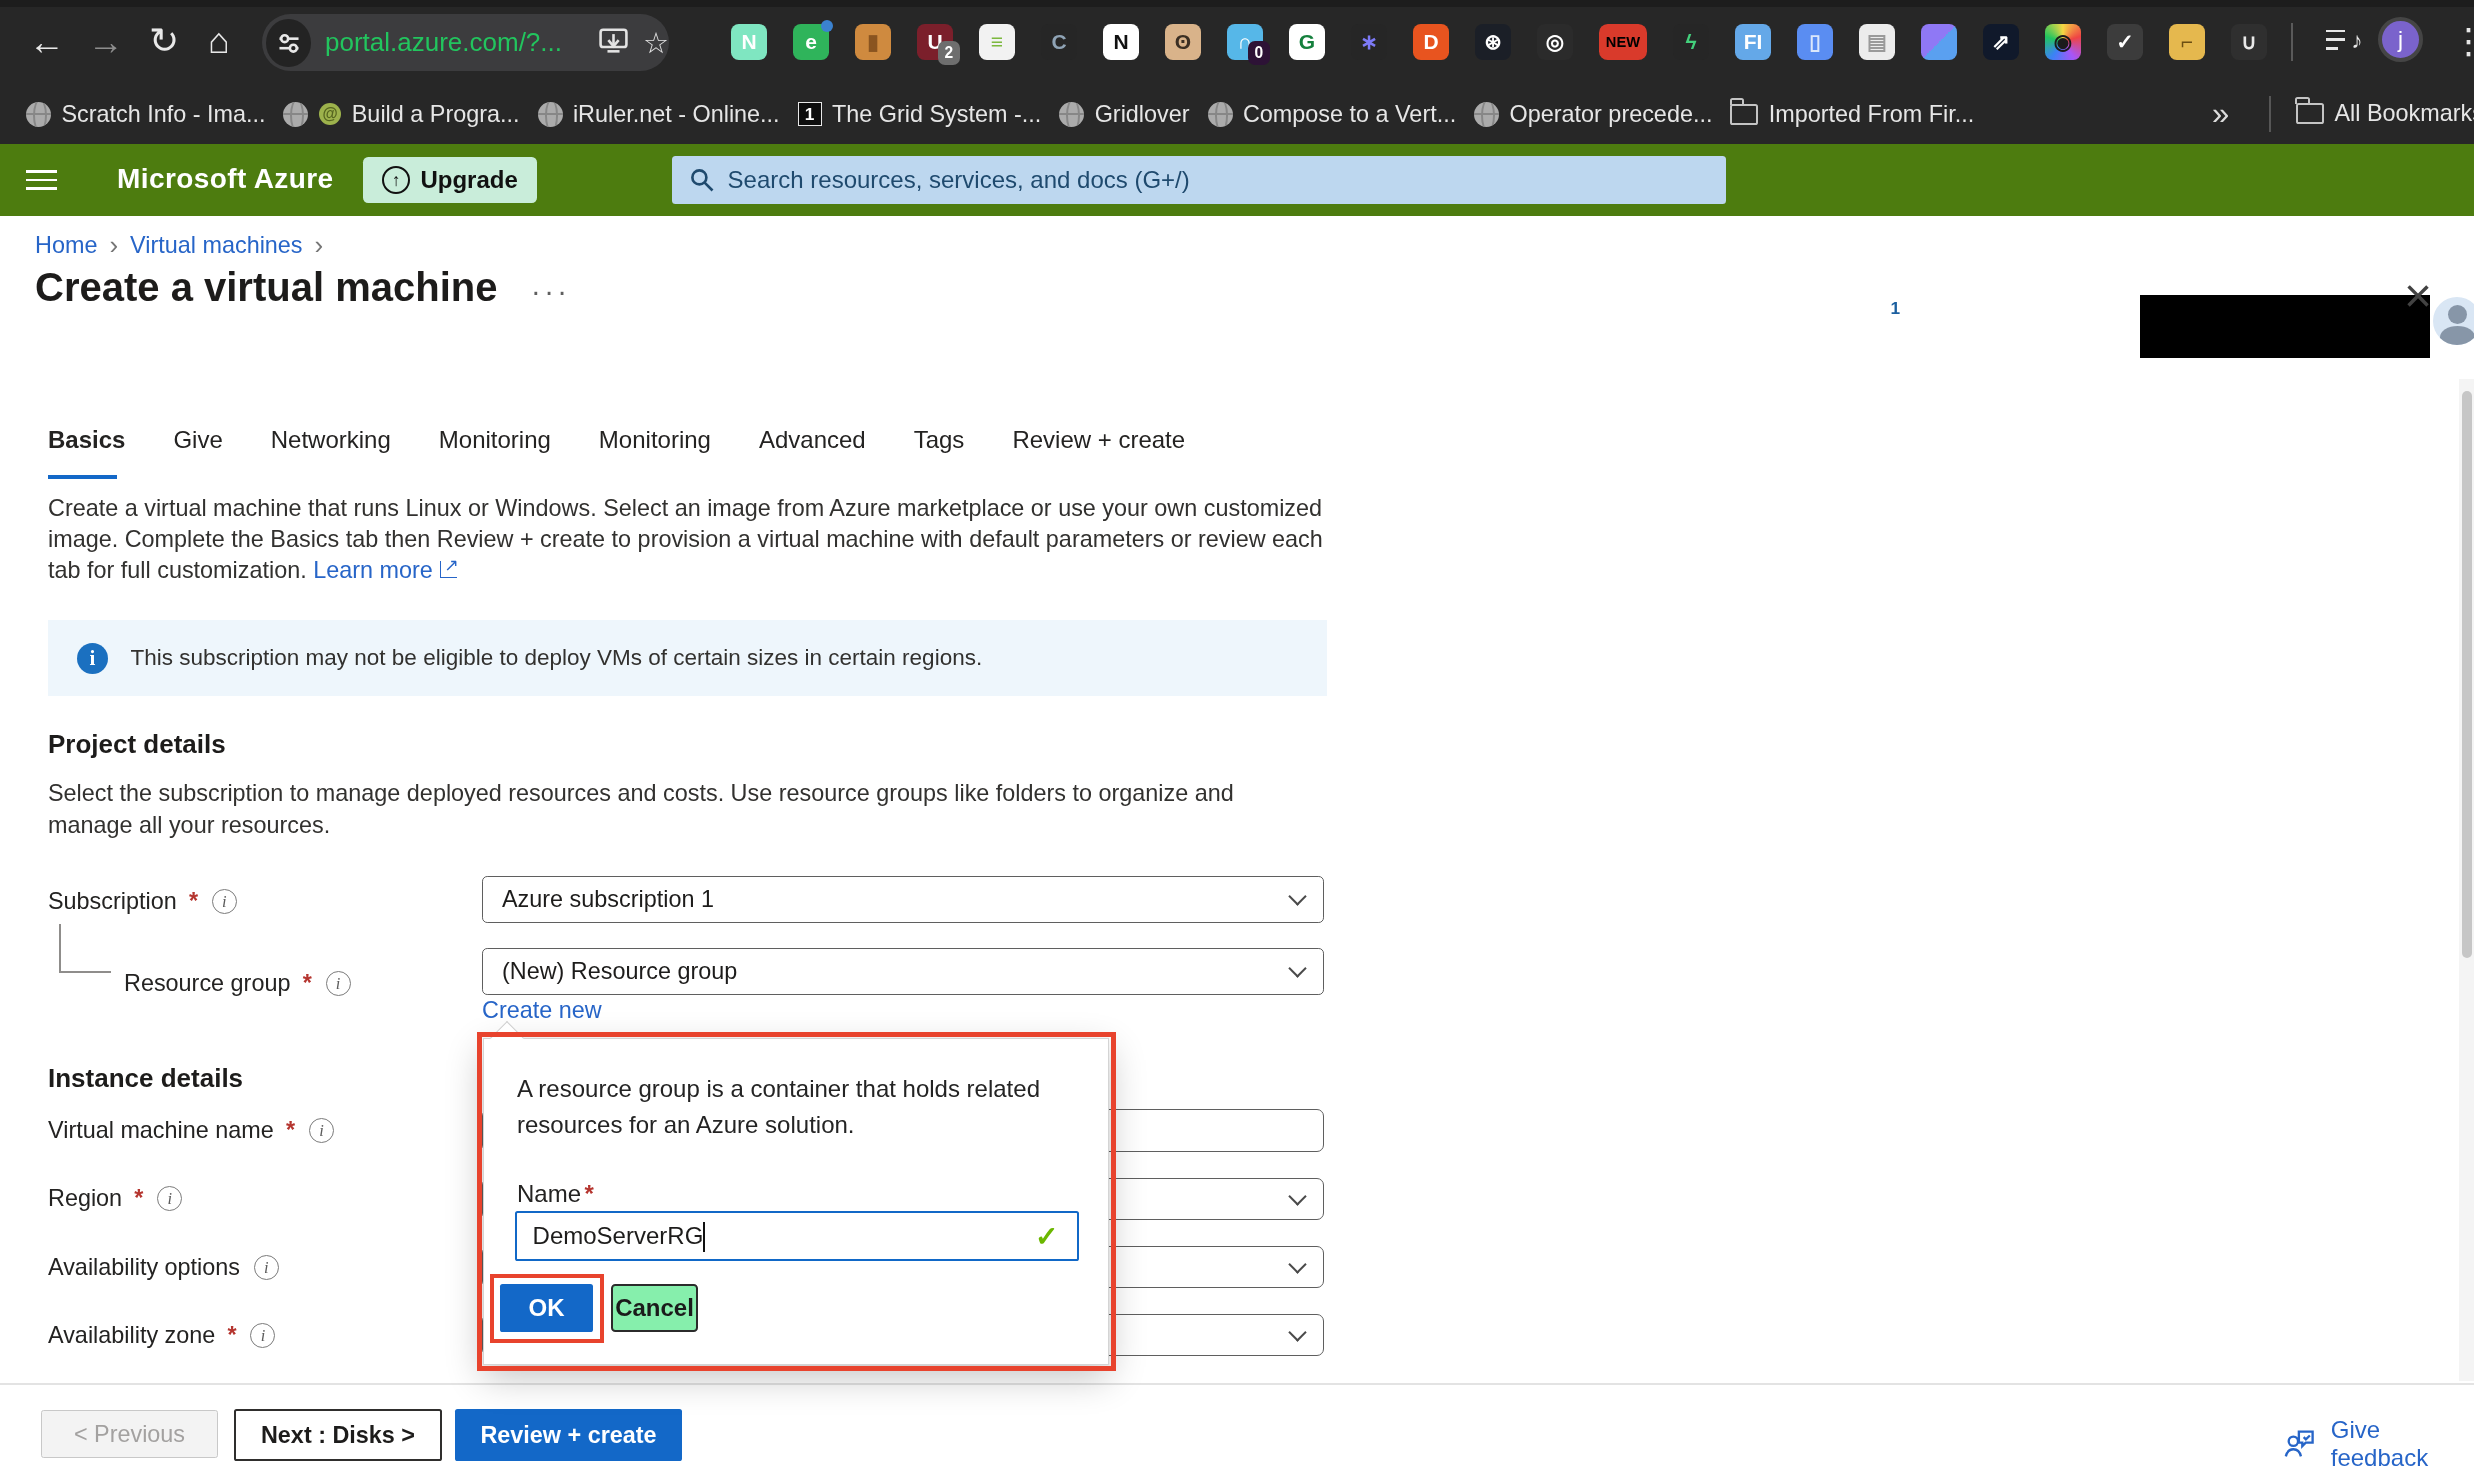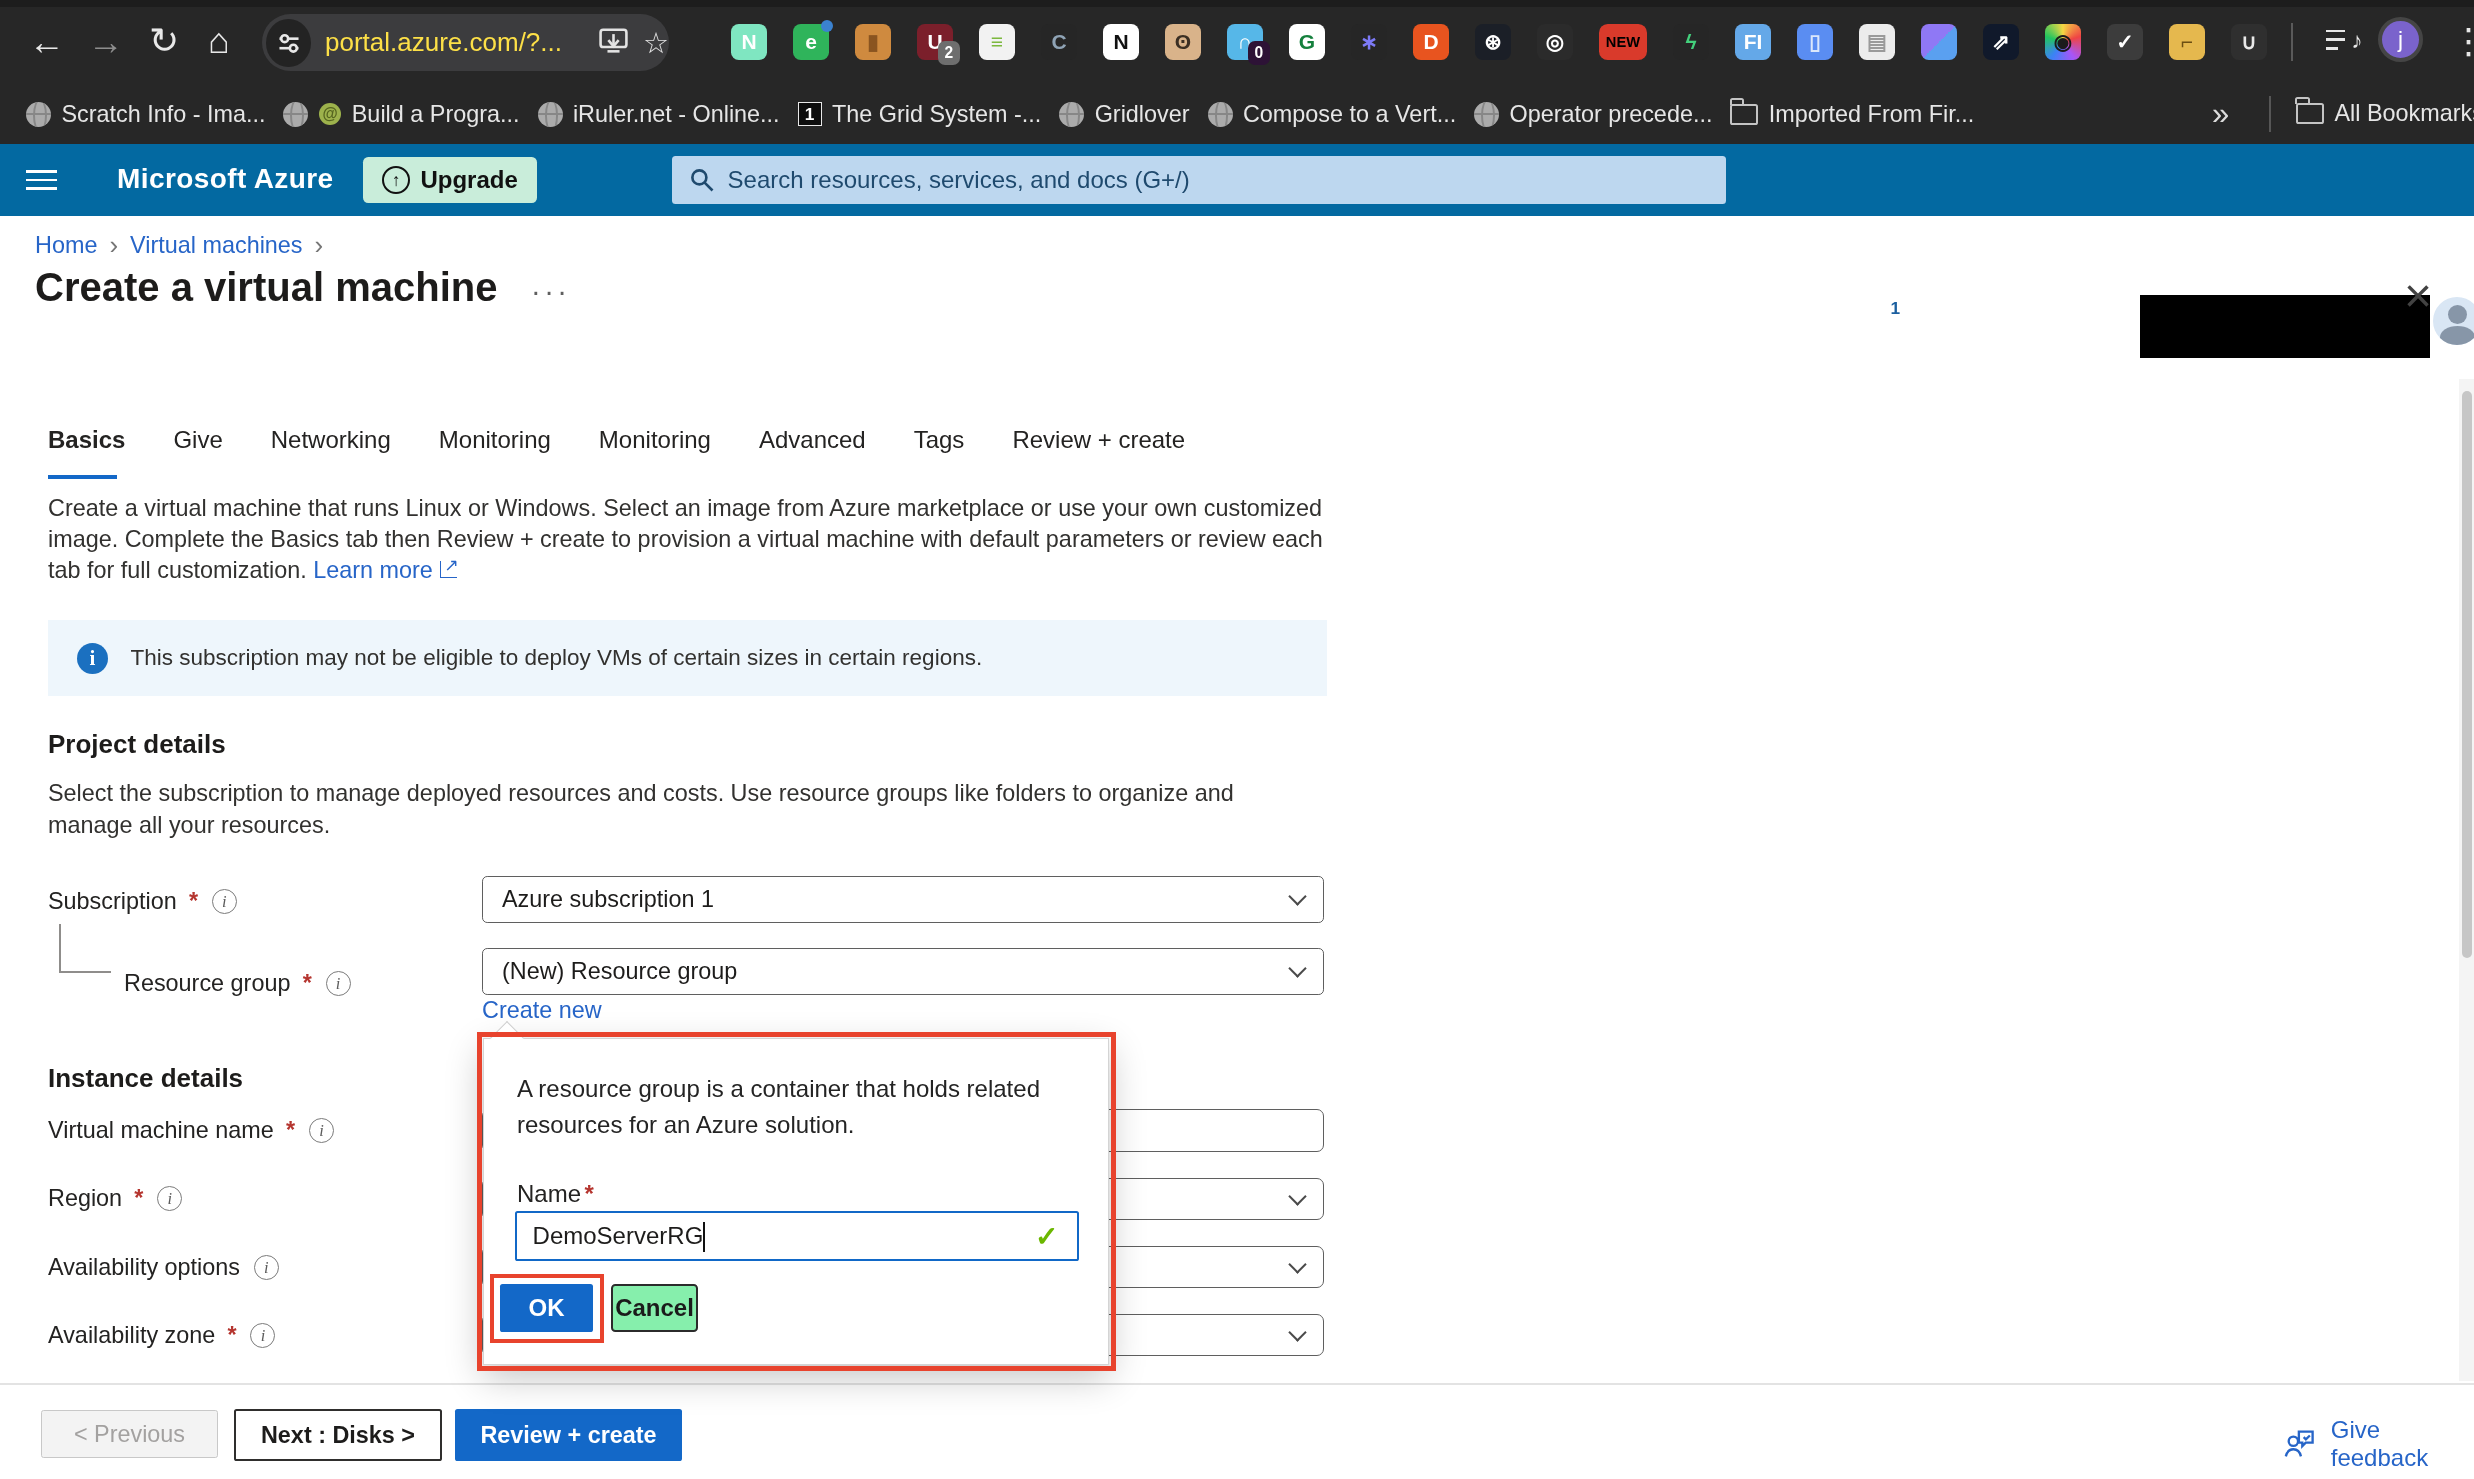--- a/index.html
+++ b/index.html
@@ -7,21 +7,21 @@
   #canvas { position:relative; width:2475px; height:1480px; overflow:hidden; }
   .abs { position:absolute; }
 
   
   .browser-toolbar { left:0; top:0; width:2475px; height:84px; background:#272727; }
   .browser-toolbar::before { content:""; position:absolute; left:0; top:0; width:100%; height:7px; background:#1d1d1d; }
   .nav-glyph { color:#e8e8e8; font-size:36px; line-height:1; }
   .nav-glyph.disabled { color:#8d8d8d; }
   .url-pill { left:262px; top:14px; width:407px; height:57px; background:#3c3c3e; border-radius:28.6px; display:flex; align-items:center; }
   .site-info-circle { width:48px; height:48px; margin-left:4.3px; border-radius:50%; background:#232323; display:flex; align-items:center; justify-content:center; }
-  .url-text { color:#fde047; font-size:26px; margin-left:14px; white-space:nowrap; }
+  .url-text { color:#22c55e; font-size:26px; margin-left:14px; white-space:nowrap; }
   .pill-icon { color:#e3e3e3; font-size:29px; }
   .ext-strip { left:731px; top:19px; height:45px; display:flex; align-items:center; gap:26px; }
   .ext { width:36px; height:36px; border-radius:7.8px; display:flex; align-items:center; justify-content:center; font-weight:700; font-size:21px; position:relative; flex:0 0 auto; }
   .ext .badge { position:absolute; right:-7px; bottom:-5.2px; min-width:22.5px; height:24px; border-radius:7px; font-size:15.6px; color:#fff; display:flex; align-items:center; justify-content:center; padding:0 3.5px; }
   .ext .dot { position:absolute; right:-3.5px; top:-3.5px; width:12px; height:12px; border-radius:50%; }
   .ext.wide { width:48px; border-radius:8.7px; font-size:14.7px; letter-spacing:0; }
   .tb-divider { width:1.7px; height:38px; background:#5a5a5a; }
   .media-bars { position:relative; width:35px; height:29px; }
   .media-bars i { position:absolute; left:0; width:19px; height:2.6px; background:#e8e8e8; }
   .media-bars i:nth-child(1){top:3.5px;} .media-bars i:nth-child(2){top:12px;} .media-bars i:nth-child(3){top:21px; width:12px;}
@@ -33,21 +33,21 @@
   .bm-item { display:flex; align-items:center; gap:10.4px; color:#e6e6e6; font-size:23.4px; white-space:nowrap; }
   .globe { width:25px; height:25px; border-radius:50%; background:#ababab; position:relative; overflow:hidden; flex:0 0 auto; }
   .globe::before { content:""; position:absolute; left:0; right:0; top:11.2px; height:2.6px; background:#878787; }
   .globe::after { content:""; position:absolute; left:7px; top:-2.6px; width:9.5px; height:29px; border:2.6px solid #878787; border-radius:50%; }
   .snake-chip { width:22.5px; height:22.5px; border-radius:50%; background:#9db24c; color:#55641f; font-size:15.6px; font-weight:700; display:flex; align-items:center; justify-content:center; }
   .one-chip { width:24px; height:24px; background:#0d0d0d; border:1.7px solid #e8e8e8; color:#fff; font-size:17.3px; font-weight:700; display:flex; align-items:center; justify-content:center; }
   .folder-ic { width:28px; height:21px; border:2.6px solid #c4c4c4; border-radius:2.6px; position:relative; }
   .folder-ic::before { content:""; position:absolute; left:-2.6px; top:-7.8px; width:10.4px; height:5.2px; border:2.6px solid #c4c4c4; border-bottom:none; border-radius:2.6px 2.6px 0 0; }
 
   
-  .azure-header { left:0; top:144px; width:2475px; height:72px; background:#0369a1; }
+  .azure-header { left:0; top:144px; width:2475px; height:72px; background:#4d7c0f; }
   .burger { left:26px; top:26px; width:31px; height:21px; }
   .burger i { position:absolute; left:0; width:31px; height:2.6px; background:#fff; }
   .burger i:nth-child(1){top:0;} .burger i:nth-child(2){top:8.7px;} .burger i:nth-child(3){top:17.3px;}
   .brand { left:117px; top:19px; color:#fff; font-size:28px; font-weight:700; letter-spacing:0.4px; }
   .upgrade-btn { left:363px; top:13px; height:46px; padding:0 19px; background:#c9edda; border-radius:5.2px; display:flex; align-items:center; gap:10.4px; color:#111; font-size:24px; font-weight:700; }
   .upgrade-circle { width:28px; height:28px; border:2.6px solid #111; border-radius:50%; display:flex; align-items:center; justify-content:center; font-size:17.3px; font-weight:700; }
   .azure-search { left:672px; top:12px; width:1054px; height:48px; background:#bdd7ef; border-radius:3.5px; display:flex; align-items:center; padding-left:15.6px; gap:12px; }
   .azure-search input { background:transparent; border:none; outline:none; width:952px; font-size:24px; color:#1f4a6e; font-family:"Liberation Sans",sans-serif; }
   .azure-search input::placeholder { color:#1f4a6e; opacity:1; }
   .hdr-ic { top:161px; width:40px; height:40px; display:flex; align-items:center; justify-content:center; }

